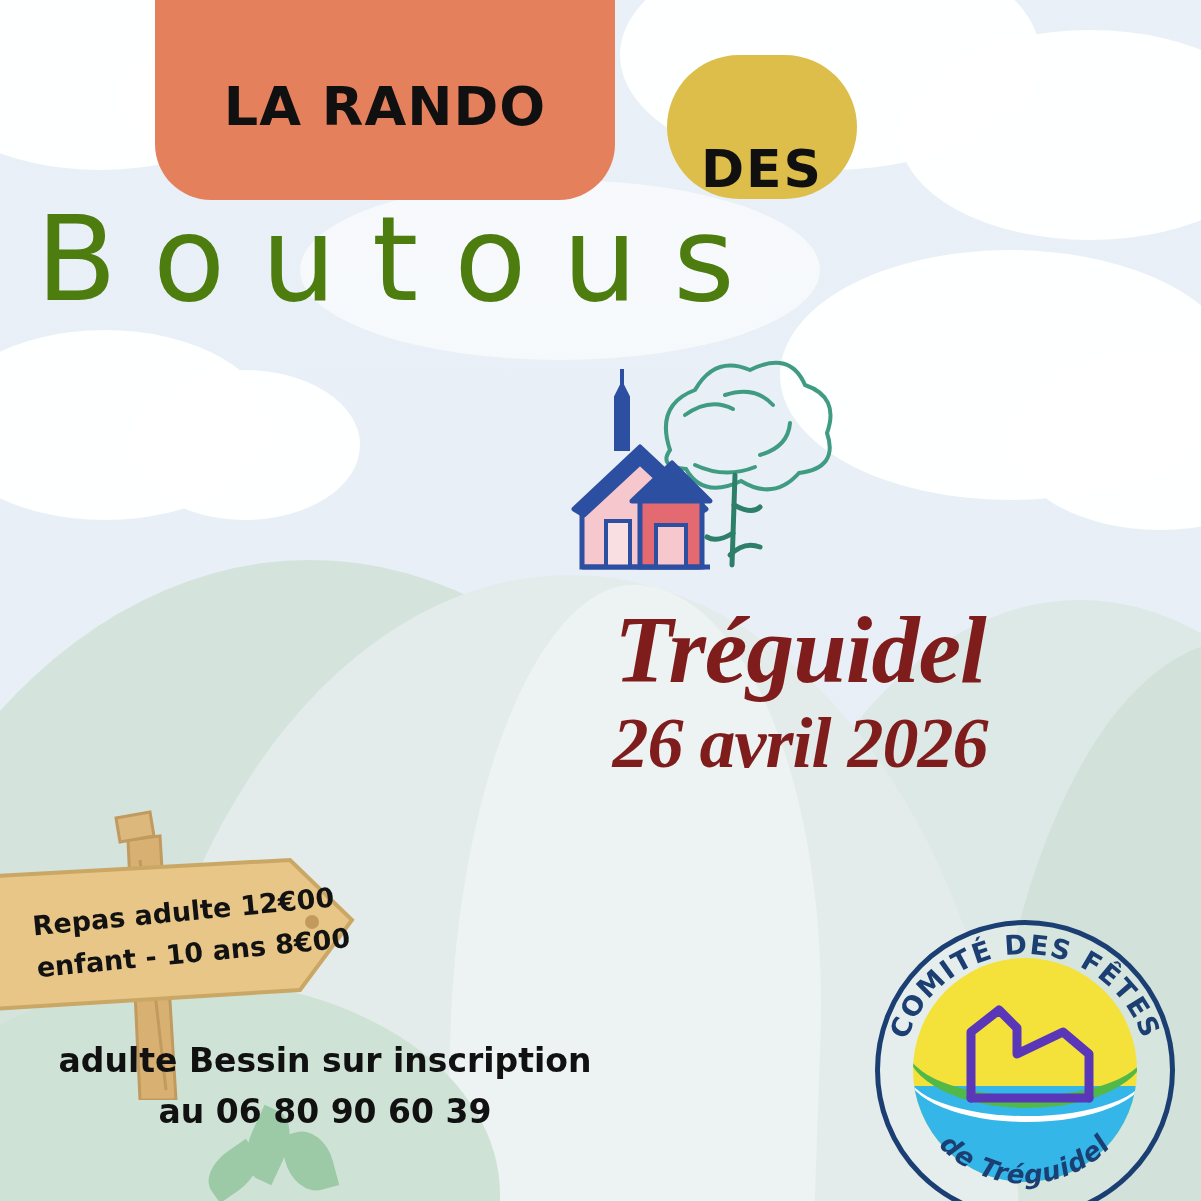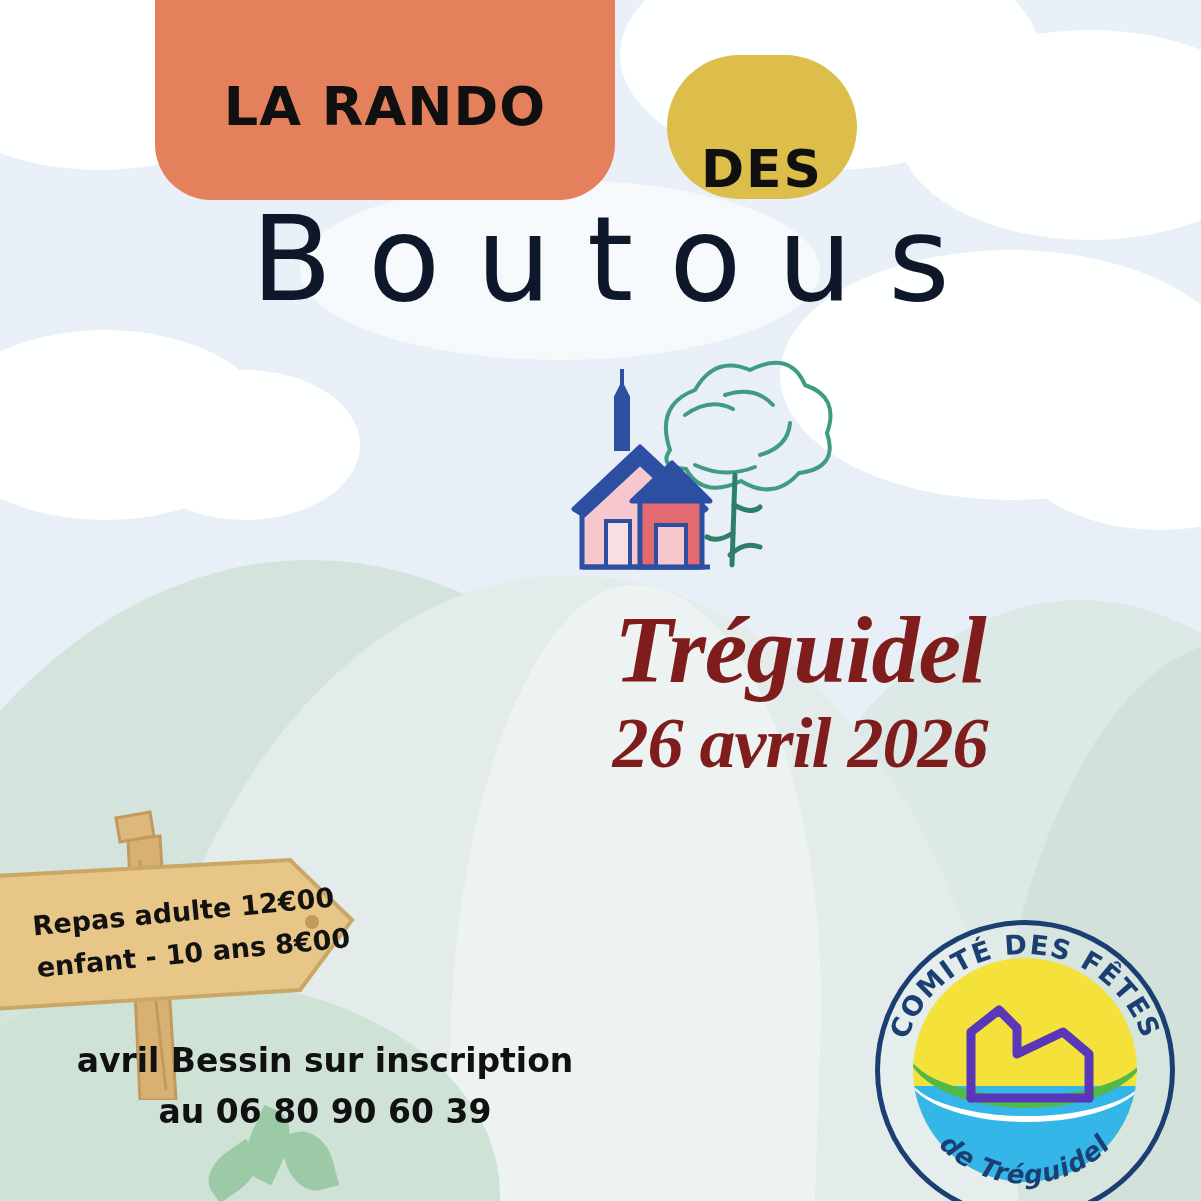--- a/index.html
+++ b/index.html
@@ -114,26 +114,25 @@
   .badge-des span {
     font-family: "DejaVu Sans", sans-serif;
     font-weight: bold;
     font-size: 52px;
     letter-spacing: 2px;
     color: #101010;
   }
   .boutous {
     position: absolute;
     left: 0; right: 0; top: 190px;
-    text-align: center;
     font-family: "DejaVu Sans", sans-serif;
     font-weight: normal;
     font-size: 118px;
     letter-spacing: 36px;
-    color: #0f172a;
+    color: #4d7c0f;
     text-indent: 36px;
   }
 
   
   .sketch { position: absolute; left: 520px; top: 355px; width: 360px; height: 270px; }
 
   
   .event-text {
     position: absolute;
     left: 440px; top: 600px;
@@ -311,21 +310,21 @@
   <div class="sign-text">
     <div>Repas adulte 12€00</div>
     <div>enfant - 10 ans 8€00</div>
   </div>
 
   <div class="leaf" style="left:248px; top:1110px; width:40px; height:70px; transform:rotate(25deg);"></div>
   <div class="leaf" style="left:286px; top:1130px; width:46px; height:62px; transform:rotate(-15deg);"></div>
   <div class="leaf" style="left:214px; top:1142px; width:38px; height:58px; transform:rotate(55deg);"></div>
 
   <div class="bottom-info">
-    <div>avril Bessin  sur inscription</div>
+    <div>adulte Bessin  sur inscription</div>
     <div>au 06 80 90 60 39</div>
   </div>
 
   <div class="logo">
     <div class="logo-ring"></div>
     <div class="logo-inner">
       <div class="logo-water"></div>
       <div class="logo-green"></div>
       <div class="logo-green2"></div>
       <svg width="224" height="224" viewBox="0 0 224 224" style="position:absolute;left:0;top:0;">

